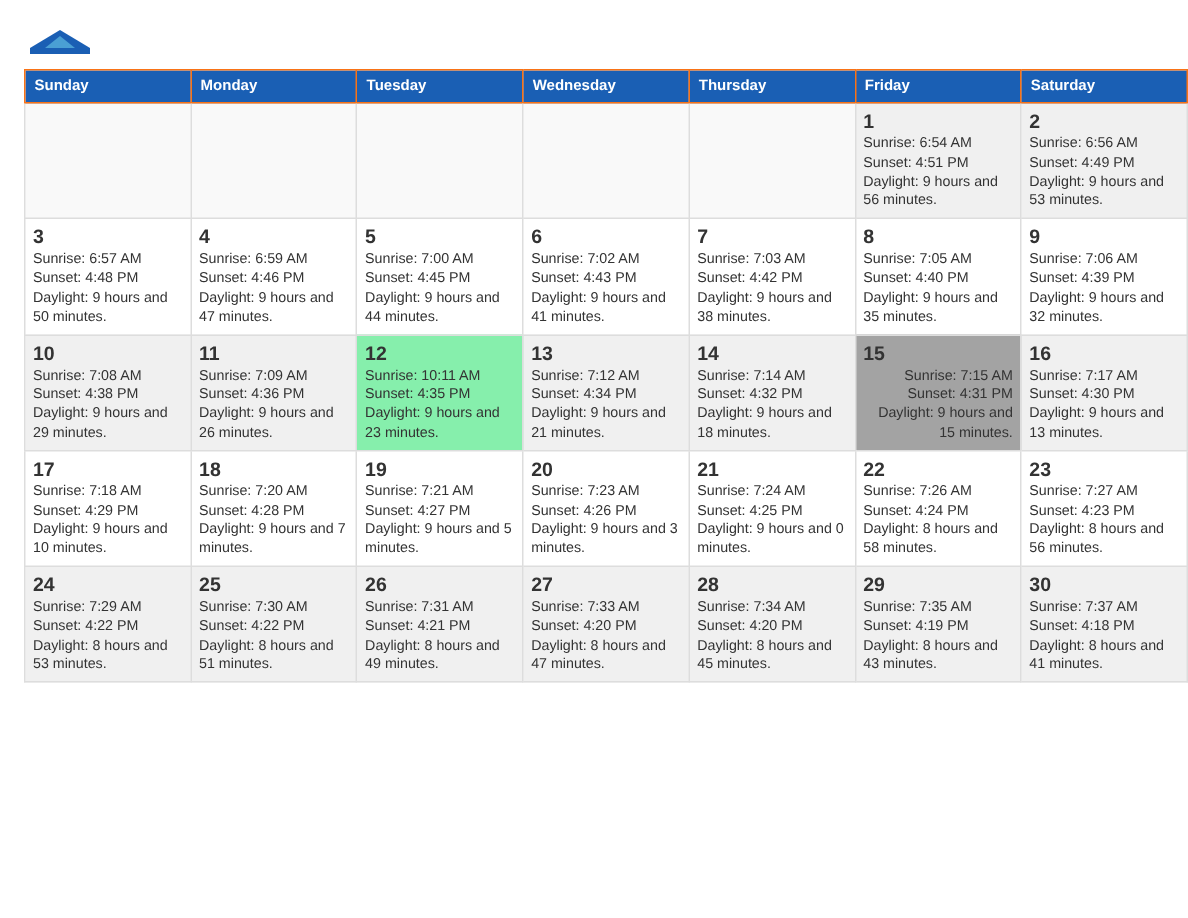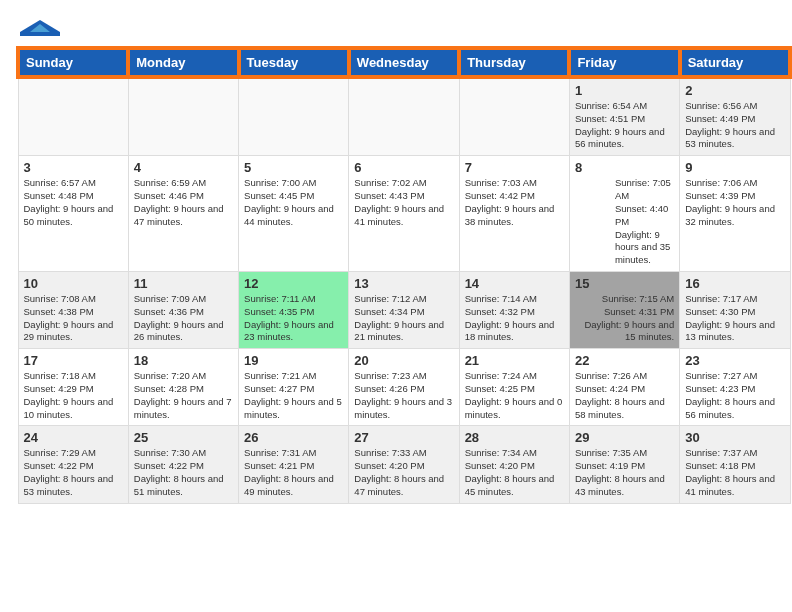--- a/index.html
+++ b/index.html
@@ -12,21 +12,21 @@
     .logo-text .general { color: #333; }
     .logo-text .blue { color: #1a5fb4; }
     
     .title-block { text-align: right; }
     .main-title { font-size: 32px; color: #333; font-weight: normal; }
     .subtitle { font-size: 16px; color: #555; }
     
     .calendar { width: 100%; border-collapse: collapse; margin: 0 8px; }
     .calendar-wrapper { padding: 0 8px 8px 8px; }
     
-    .calendar th { background: #1a5fb4; color: #fff; text-align: left; padding: 5px 6px; font-size: 13px; border: 4px solid #f97316; }
+    .calendar th { background: #1a5fb4; color: #fff; text-align: left; padding: 5px 6px; font-size: 10px; border: 1px solid #f97316; }
     .calendar td { vertical-align: top; border: 1px solid #ddd; padding: 4px 5px; width: calc(100%/7); background: #fff; }
     .calendar tr:nth-child(odd) td { background: #f5f5f5; }
     .calendar tr:nth-child(even) td { background: #fff; }
     
     .day-num { font-size: 13px; font-weight: bold; color: #333; display: block; margin-bottom: 2px; }
     .day-info { font-size: 9.5px; color: #333; line-height: 1.35; }
     
     .empty-cell { background: #f9f9f9 !important; }
   </style>
 </head>
@@ -111,21 +111,21 @@
 Daylight: 9 hours and 41 minutes.</div>
           </td>
           <td style="background: rgb(255, 255, 255);">
             <span class="day-num">7</span>
             <div class="day-info" style="white-space: pre-line;">Sunrise: 7:03 AM
 Sunset: 4:42 PM
 Daylight: 9 hours and 38 minutes.</div>
           </td>
           <td style="background: rgb(255, 255, 255);">
             <span class="day-num">8</span>
-            <div class="day-info" style="white-space: pre-line; margin-left: 40px;">Sunrise: 7:05 AM
+            <div class="day-info" style="white-space: pre-line;">Sunrise: 7:05 AM
 Sunset: 4:40 PM
 Daylight: 9 hours and 35 minutes.</div>
           </td>
           <td style="background: rgb(255, 255, 255);">
             <span class="day-num">9</span>
             <div class="day-info" style="white-space: pre-line;">Sunrise: 7:06 AM
 Sunset: 4:39 PM
 Daylight: 9 hours and 32 minutes.</div>
           </td>
         </tr>
@@ -137,21 +137,21 @@
 Daylight: 9 hours and 29 minutes.</div>
           </td>
           <td style="background: rgb(240, 240, 240);">
             <span class="day-num">11</span>
             <div class="day-info" style="white-space: pre-line;">Sunrise: 7:09 AM
 Sunset: 4:36 PM
 Daylight: 9 hours and 26 minutes.</div>
           </td>
           <td style="background: #86efac;">
             <span class="day-num">12</span>
-            <div class="day-info" style="white-space: pre-line;">Sunrise: 7:11 AM
+            <div class="day-info" style="white-space: pre-line;">Sunrise: 10:11 AM
 Sunset: 4:35 PM
 Daylight: 9 hours and 23 minutes.</div>
           </td>
           <td style="background: rgb(240, 240, 240);">
             <span class="day-num">13</span>
             <div class="day-info" style="white-space: pre-line;">Sunrise: 7:12 AM
 Sunset: 4:34 PM
 Daylight: 9 hours and 21 minutes.</div>
           </td>
           <td style="background: rgb(240, 240, 240);">

